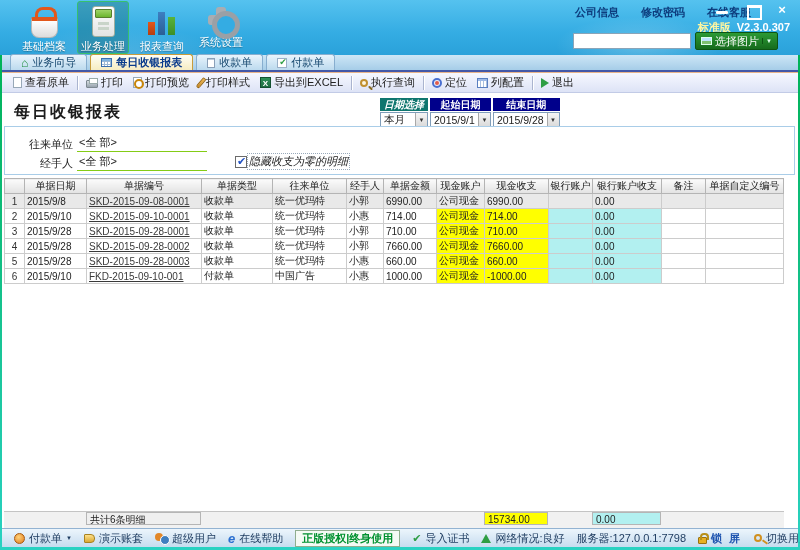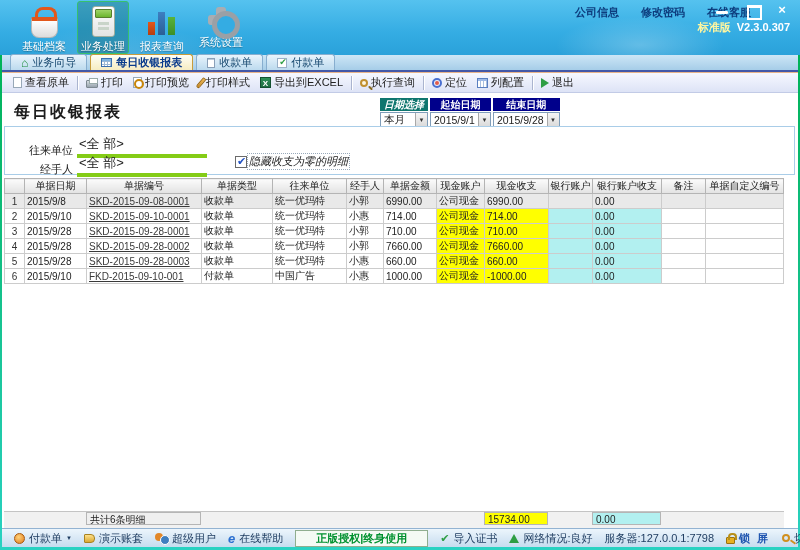--- a/index.html
+++ b/index.html
@@ -94,21 +94,21 @@
   .datefilter { position:absolute; left:378px; top:5px; display:flex; }
   .dcol { margin-right:2px; }
   .dhead { height:13px; line-height:13px; color:#fff; font-size:10px; font-weight:bold; text-align:center; padding:0 4px; }
   .dsel { height:16px; margin-top:1px; border:1px solid #7f9db9; background:#fff; display:flex; align-items:center; font-size:10.5px; }
   .dsel .val { flex:1; padding:0 3px; white-space:nowrap; }
   .dsel .arr { width:12px; height:14px; background:linear-gradient(#f5f5f5,#d9d9d9); border-left:1px solid #a8a8a8; font-size:6px; color:#333; text-align:center; line-height:14px; }
 
   .filterpanel { position:absolute; left:2px; top:33px; width:791px; height:49px; border:1px solid #a9cdе8; border:1px solid #a9cde8; background:#fff; }
   .frow { position:absolute; left:10px; display:flex; align-items:flex-end; }
   .flabel { width:58px; text-align:right; font-size:11px; color:#222; margin-right:4px; }
-  .fvalue { width:130px; border-bottom:4px solid #84cc16; font-size:13px; color:#222; padding:0 2px 1px; }
+  .fvalue { width:130px; border-bottom:1px solid #84cc16; font-size:11px; color:#222; padding:0 2px 1px; }
   .chk { position:absolute; left:230px; top:26px; display:flex; align-items:center; gap:0;font-style:italic; }
   .chkbox { width:12px; height:12px; border:1px solid #6a6a6a; background:#fff; position:relative; }
   .chkbox::before { content:"✔"; position:absolute; left:1px; top:-2px; color:#2353c4; font-size:11px; font-weight:bold; }
   .chklabel { font-size:11px; border:1px dotted #9ab; padding:0 1px; }
 
   table.grid { position:absolute; left:2px; top:85px; border-collapse:collapse; table-layout:fixed; width:780px; font-size:10px; }
   .grid th { border:1px solid #b4b4b4; background:linear-gradient(#fbfbfb,#e2e2e2); font-weight:normal; height:14px; text-align:center; overflow:hidden; white-space:nowrap; padding:0 1px; }
   .grid td { border:1px solid #cccccc; height:13px; padding:0 2px; overflow:hidden; white-space:nowrap; background:#fff; }
   .grid td.num { text-align:center; color:#333; }
   .grid tr.sel td { background:#e9e9e9; }
@@ -119,21 +119,21 @@
   .sumrow { position:absolute; left:2px; top:418px; width:780px; height:24px; background:#f1f1f1; border-top:1px solid #c4c4c4; border-bottom:1px solid #c4c4c4; }
   .sumcell { position:absolute; top:0; height:13px; font-size:10px; line-height:13px; padding:0 3px; overflow:hidden; white-space:nowrap; }
   .sum-label { border:1px solid #b5b5b5; background:#efefef; }
   .sum-cash { border:1px solid #b5b5b5; background:#ffff00; }
   .sum-bank { border:1px solid #b5b5b5; background:#b2f0f0; }
 
   
   .statusbar { position:absolute; left:0; bottom:0; width:796px; height:19px; background:linear-gradient(#ecf5fc,#c6dcef); border-top:1px solid #93b3d2; display:flex; align-items:center; padding:0 6px; font-size:11px; color:#1c3a5e; }
   .sitem { display:flex; align-items:center; gap:4px; padding:0 6px; white-space:nowrap; }
   .ssep { width:1px; height:13px; background:#9fb6cf; box-shadow:1px 0 0 #fff; }
-  .sitem.license span { color:#00912f; font-weight:bold; border:1px solid #8fae8f; background:#f4faf4; padding:0 20px; }
+  .sitem.license span { color:#00912f; font-weight:bold; border:1px solid #8fae8f; background:#f4faf4; padding:0 6px; }
   .sitem.link span { color:#1f55b0; font-weight:bold; letter-spacing:2px; }
   .sright { margin-left:auto; }
   .sico { display:inline-block; position:relative; }
   .sico-coin { width:11px; height:11px; border-radius:50%; background:radial-gradient(circle at 40% 35%, #ffd27a, #e07b1a); border:1px solid #a85a10; }
   .sico-book { width:11px; height:9px; background:linear-gradient(#ffe08a,#d9a califa933); background:linear-gradient(#ffe08a,#d9a933); border:1px solid #a8821f; border-radius:1px 4px 4px 1px; }
   .sico-users { width:13px; height:10px; }
   .sico-users::before { content:""; position:absolute; left:0; top:0; width:8px; height:8px; border-radius:50%; background:#e2882a; }
   .sico-users::after { content:""; position:absolute; left:5px; top:2px; width:8px; height:8px; border-radius:50%; background:#3f7fc0; border:1px solid #fff; }
   .sico-ie { color:#2a6fd0; font-weight:bold; font-style:italic; font-size:13px; line-height:11px; }
   .sico-check { color:#2e9e44; font-size:11px; font-weight:bold; line-height:11px; }
@@ -172,20 +172,28 @@
         <span>修改密码</span>
         <span>在线客服</span>
       </div>
     <div class="win-controls">
       <span class="wc wc-min"></span>
       <span class="wc wc-max"></span>
       <span class="wc">×</span>
     </div>
     <div class="version">
       <span class="vl">标准版</span><span class="vn">V2.3.0.307</span>
+    </div>
+    <div class="imgsearch">
+      <input value="" style="">
+      <span class="pickbtn">
+        <span class="pic"></span>
+        <span>选择图片</span>
+        <span class="pickarrow">▼</span>
+      </span>
     </div>
   </div>
 
   <div class="frame">
     <div class="inner">
       <div class="tabbar">
           <div class="tab">
             <span class="tico tico-home">⌂</span>
             <span>业务向导</span>
           </div>

